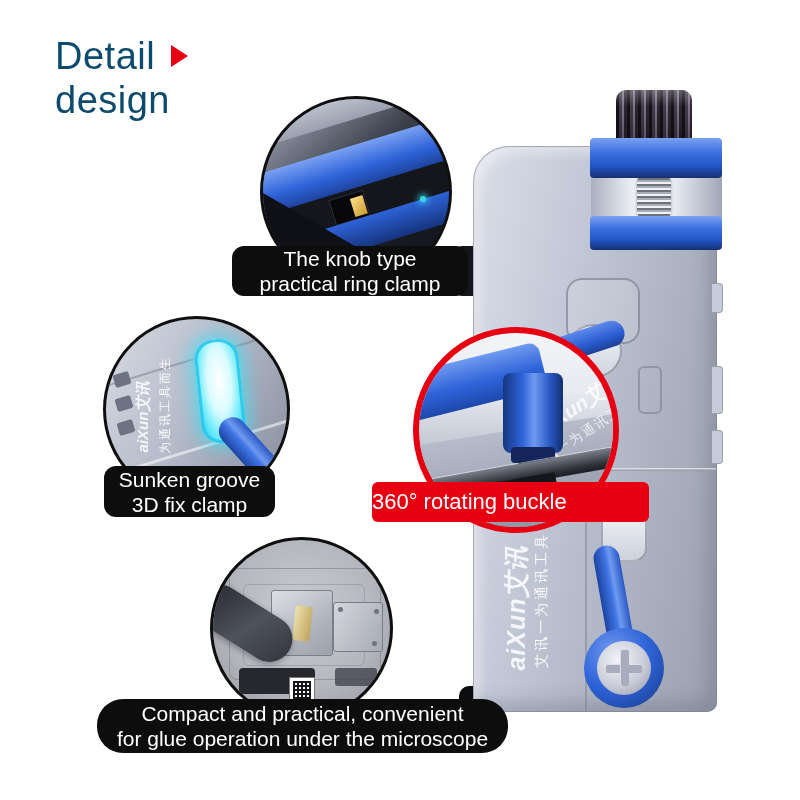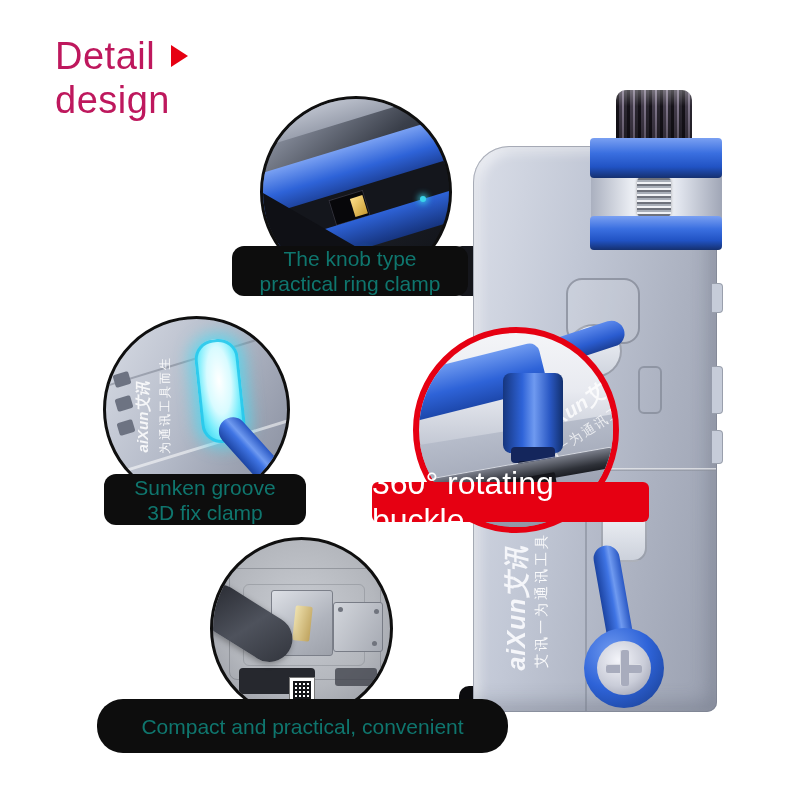--- a/index.html
+++ b/index.html
@@ -1,32 +1,32 @@
 <!DOCTYPE html>
 <html><head>
 <meta charset="utf-8">
 <style>
   html,body{margin:0;padding:0;background:#fff;}
   .stage{position:relative;width:800px;height:800px;background:#ffffff;overflow:hidden;
          font-family:"Liberation Sans","DejaVu Sans",sans-serif;}
   .stage div{box-sizing:border-box;}
 
   
-  .title{position:absolute;left:55px;top:34px;color:#be185d;font-size:38px;line-height:44px;letter-spacing:.5px;}
+  .title{position:absolute;left:55px;top:34px;color:#0c4a6e;font-size:38px;line-height:44px;letter-spacing:.5px;}
   .title-row{display:flex;align-items:center;gap:16px;}
   .tri{width:0;height:0;border-top:11px solid transparent;border-bottom:11px solid transparent;border-left:17px solid #e60012;}
 
   
-  .blabel{position:absolute;background:#0d0d0d;color:#0f766e;border-radius:12px;display:flex;flex-direction:column;
+  .blabel{position:absolute;background:#0d0d0d;color:#ffffff;border-radius:12px;display:flex;flex-direction:column;
           justify-content:center;text-align:center;font-size:21px;line-height:25px;}
   .l1{left:232px;top:246px;width:236px;height:50px;}
-  .l2{left:104px;top:466px;width:202px;height:51px;margin-top:8px;}
+  .l2{left:104px;top:466px;width:171px;height:51px;}
   .l3{left:97px;top:699px;width:411px;height:54px;border-radius:26px;}
   .banner{position:absolute;left:372px;top:482px;width:277px;height:40px;background:#e60012;color:#fff;border-radius:6px;
-          font-size:32px;display:flex;align-items:center;justify-content:flex-start;}
+          font-size:22px;display:flex;align-items:center;justify-content:flex-start;}
 
   
   .product{position:absolute;inset:0;}
   .product div{position:absolute;}
   .plate{left:473px;top:146px;width:244px;height:566px;border-radius:36px 6px 10px 10px;
          background:linear-gradient(100deg,#dadee8,#c2c8d6 35%,#abb1c0 70%,#9aa0b0);
          box-shadow:inset 0 0 0 1px rgba(118,124,138,.55),inset -8px -10px 18px rgba(88,94,108,.32),inset 6px 6px 12px rgba(255,255,255,.55);}
   .seam-h{left:474px;top:468px;width:242px;height:3px;background:linear-gradient(180deg,rgba(255,255,255,.75),rgba(108,114,128,.55));}
   .seam-v{left:585px;top:471px;width:2px;height:240px;background:rgba(118,124,138,.45);}
   .kh-rect{left:566px;top:278px;width:74px;height:66px;border:2px solid rgba(104,110,124,.55);border-radius:16px;background:rgba(255,255,255,.14);}
@@ -246,15 +246,16 @@
   </div>
   <div class="blabel l2">
     <span class="line">Sunken groove</span>
     <span class="line">3D fix clamp</span>
   </div>
   <div class="banner">
     <span>360° rotating buckle</span>
   </div>
   <div class="blabel l3">
     <span class="line">Compact and practical, convenient</span>
+    <span class="line">for glue operation under the microscope</span>
   </div>
 
 </div>
 
 </body></html>

